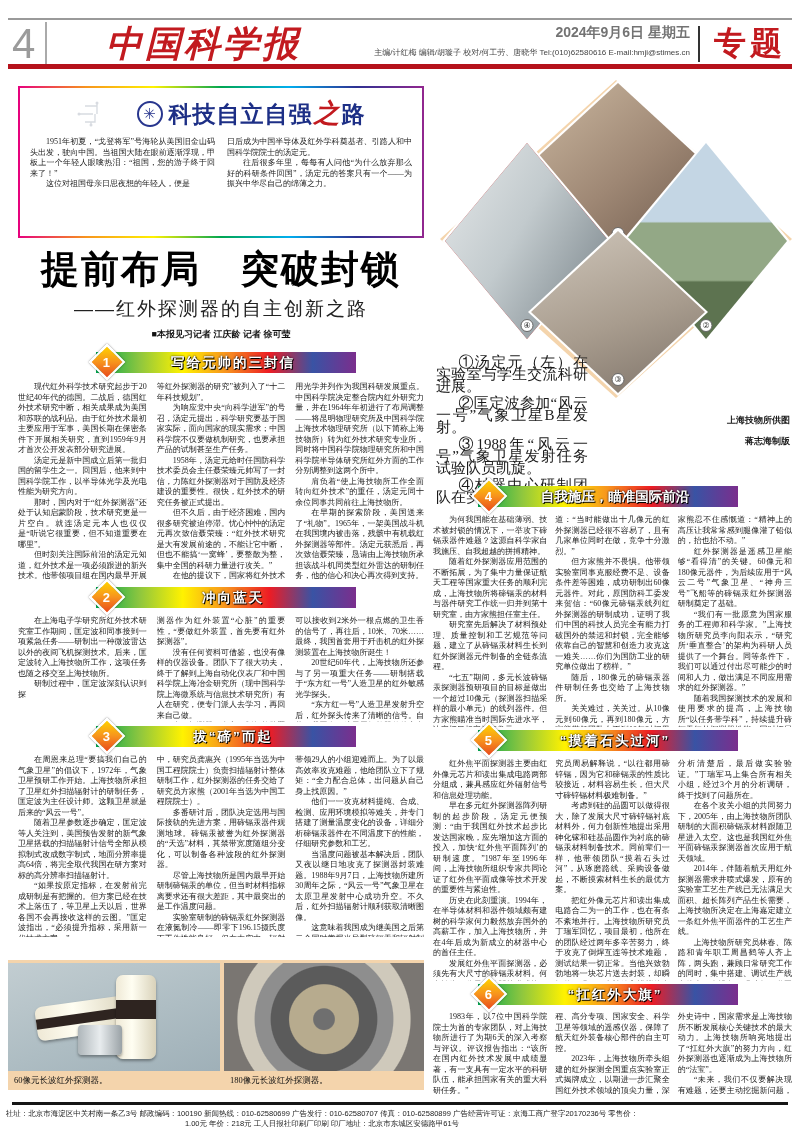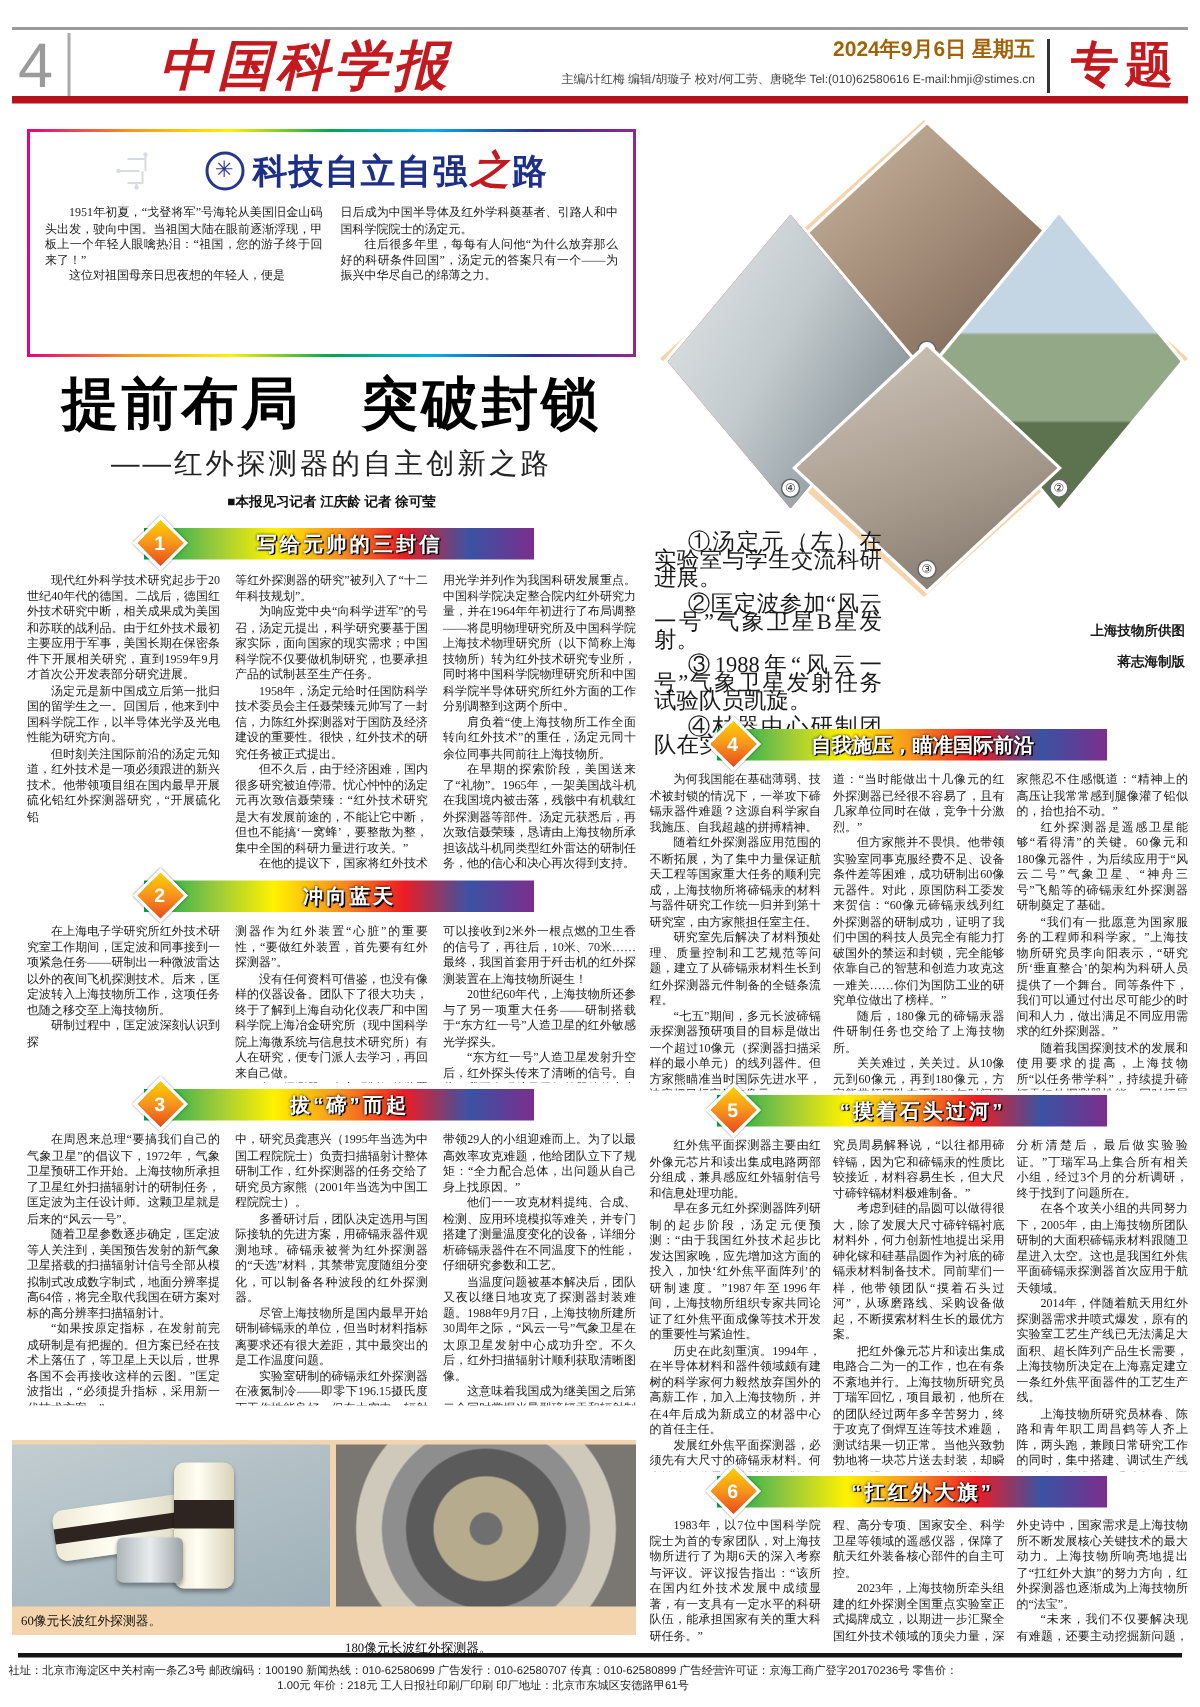--- a/index.html
+++ b/index.html
@@ -5,21 +5,21 @@
   html,body{margin:0;padding:0;background:#e8e8e8;}
   .page{position:relative;width:800px;height:1138px;background:#fff;margin:0 auto;overflow:hidden;
         font-family:"Liberation Serif","DejaVu Serif",serif;color:#1a1a1a;}
   
   .topline{position:absolute;left:8px;top:18px;width:784px;height:2px;background:#9a9a9a;}
   .pagenum{position:absolute;left:12px;top:22px;font-size:42px;color:#9b9b9b;font-family:"Liberation Sans",sans-serif;
            border-right:2px solid #aaa;padding-right:10px;line-height:44px;}
   .masthead{position:absolute;left:78px;top:24px;font-size:36px;font-weight:bold;color:#c21a1f;
             font-family:"Liberation Serif",serif;font-style:italic;letter-spacing:3px;line-height:40px;margin-left:28px;}
   .hdr-right{position:absolute;right:110px;top:24px;text-align:right;}
-  .hdr-date{font-size:14px;font-weight:bold;font-family:"Liberation Sans",sans-serif;color:#a16207;}
+  .hdr-date{font-size:14px;font-weight:bold;font-family:"Liberation Sans",sans-serif;color:#737373;}
   .hdr-staff{font-size:8px;color:#444;margin-top:5px;font-family:"Liberation Sans",sans-serif;}
   .hdr-sep{position:absolute;right:100px;top:26px;width:2px;height:36px;background:#333;}
   .sec-label{position:absolute;right:14px;top:22px;font-size:32px;font-weight:bold;color:#c21a1f;letter-spacing:4px;}
   .redline{position:absolute;left:8px;top:64px;width:784px;height:5px;background:#b5121b;}
   
   .fbox-frame{position:absolute;left:18px;top:86px;width:406px;height:152px;padding:2px;box-sizing:border-box;
     background:linear-gradient(90deg,#e6007e,#f7931e,#fff200,#00a651,#00aeef,#2e3192,#92278f);}
   .fbox{background:#fff;width:100%;height:100%;box-sizing:border-box;padding:6px 10px;}
   .fbox-titlerow{display:flex;align-items:center;justify-content:center;gap:6px;margin:2px 0 6px;}
   .circuit{width:54px;height:26px;opacity:.55;}
@@ -64,21 +64,21 @@
   .credits{position:absolute;left:650px;top:414px;width:140px;text-align:right;font-weight:bold;font-size:9px;}
   .credits div{margin-bottom:8px;}
   
   .photo-strip{position:absolute;left:8px;top:960px;width:416px;height:130px;background:#f4d4ac;}
   .bphoto{position:absolute;top:3px;height:108px;overflow:hidden;}
   .bphoto1{left:0;width:212px;background:linear-gradient(160deg,#c2cdd1,#aebdc3 55%,#9fb0b8);}
   .bphoto2{left:216px;width:200px;background:radial-gradient(circle at 50% 52%,#6f6f6f 9%,#b7ab8e 10% 30%,#5b5b5b 31% 46%,#8e8e8e 47% 60%,#cfc9bb 61% 75%,#7a7672 76%);}
   .cyl{position:absolute;border-radius:7px;background:linear-gradient(90deg,#efe9d6,#fffef2 40%,#d9d2ba);box-shadow:0 2px 3px rgba(0,0,0,.35);}
   .cyl .band{position:absolute;left:0;right:0;height:30%;background:#2e2420;top:35%;}
   .bcap{position:absolute;top:115px;font-size:8.5px;color:#111;}
-  .bcap1{left:6px;} .bcap2{left:222px;margin-top:18px;}
+  .bcap1{left:6px;} .bcap2{left:222px;}
   
   .footline{position:absolute;left:12px;top:1102px;width:776px;height:3px;background:#151515;}
   .footer{position:absolute;left:0;top:1109px;width:644px;text-align:center;font-size:7.5px;color:#222;
           font-family:"Liberation Sans",sans-serif;}
 </style>
 </head>
 <body>
 
 <div class="page">
 
@@ -127,20 +127,21 @@
   <div class="sec-bar" style="left:96px;top:352px;">
     <div class="sec-diamond">
         <span>1</span>
       </div>
     <div class="sec-title">写给元帅的三封信</div>
   </div>
   <div class="cols" style="left:18px;top:382px;width:406px;height:200px;">
     <div class="col">
         <p class="para">现代红外科学技术研究起步于20世纪40年代的德国。二战后，德国红外技术研究中断，相关成果成为美国和苏联的战利品。由于红外技术最初主要应用于军事，美国长期在保密条件下开展相关研究，直到1959年9月才首次公开发表部分研究进展。</p>
         <p class="para">汤定元是新中国成立后第一批归国的留学生之一。回国后，他来到中国科学院工作，以半导体光学及光电性能为研究方向。</p>
+        <p class="para">那时，国内对于“红外探测器”还处于认知启蒙阶段，技术研究更是一片空白。就连汤定元本人也仅仅是“听说它很重要，但不知道重要在哪里”。</p>
         <p class="para">但时刻关注国际前沿的汤定元知道，红外技术是一项必须跟进的新兴技术。他带领项目组在国内最早开展硫化铅红外探测器研究，“开展硫化铅</p>
       </div>
     <div class="col">
         <p class="para cont">等红外探测器的研究”被列入了“十二年科技规划”。</p>
         <p class="para">为响应党中央“向科学进军”的号召，汤定元提出，科学研究要基于国家实际，面向国家的现实需求；中国科学院不仅要做机制研究，也要承担产品的试制甚至生产任务。</p>
         <p class="para">1958年，汤定元给时任国防科学技术委员会主任聂荣臻元帅写了一封信，力陈红外探测器对于国防及经济建设的重要性。很快，红外技术的研究任务被正式提出。</p>
         <p class="para">但不久后，由于经济困难，国内很多研究被迫停滞。忧心忡忡的汤定元再次致信聂荣臻：“红外技术研究是大有发展前途的，不能让它中断，但也不能搞‘一窝蜂’，要整散为整，集中全国的科研力量进行攻关。”</p>
         <p class="para">在他的提议下，国家将红外技术和应</p>
       </div>
     <div class="col">

